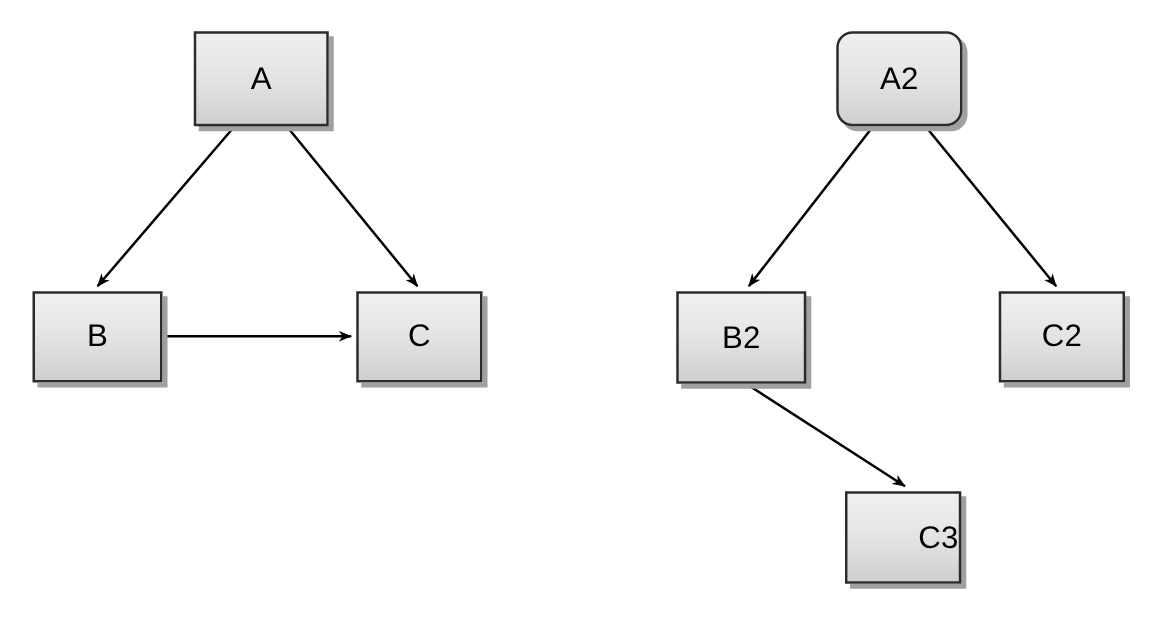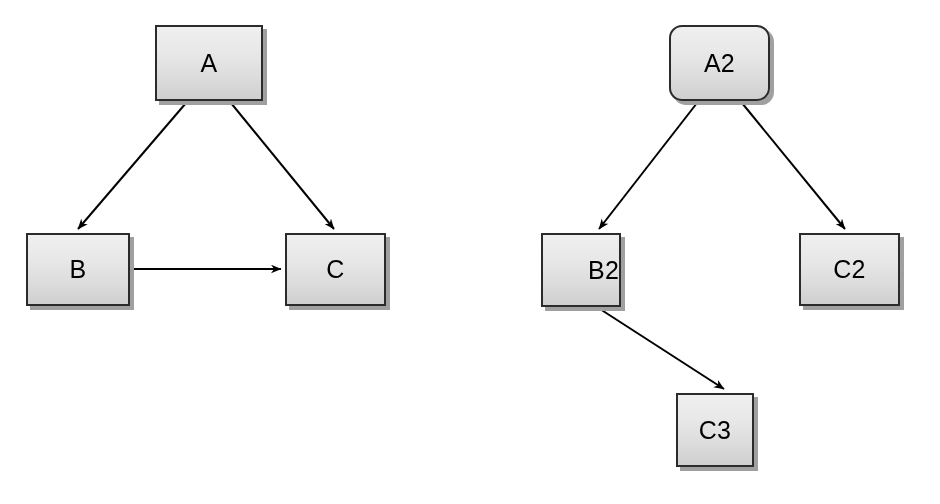--- a/index.html
+++ b/index.html
@@ -72,23 +72,23 @@
       </div>
       <div class="node" style="left: 26px; top: 233px; width: 104px; height: 73px;">
         <span class="node-label">B</span>
       </div>
       <div class="node" style="left: 285px; top: 233px; width: 101px; height: 73px;">
         <span class="node-label">C</span>
       </div>
       <div class="node" style="left: 669px; top: 25px; width: 101px; height: 76px; border-radius: 13px;">
         <span class="node-label">A2</span>
       </div>
-      <div class="node" style="left: 541px; top: 233px; width: 80px; height: 74px; justify-content: flex-end;">
+      <div class="node" style="left: 541px; top: 233px; width: 104px; height: 74px;">
         <span class="node-label">B2</span>
       </div>
       <div class="node" style="left: 799px; top: 233px; width: 101px; height: 73px; text-align: center;">
         <span class="node-label">C2</span>
       </div>
-      <div class="node" style="left: 676px; top: 393px; width: 78px; height: 74px;">
+      <div class="node" style="left: 676px; top: 393px; width: 93px; height: 74px; justify-content: flex-end;">
         <span class="node-label">C3</span>
       </div>
     </div>
 </div>
 
 </body></html>

